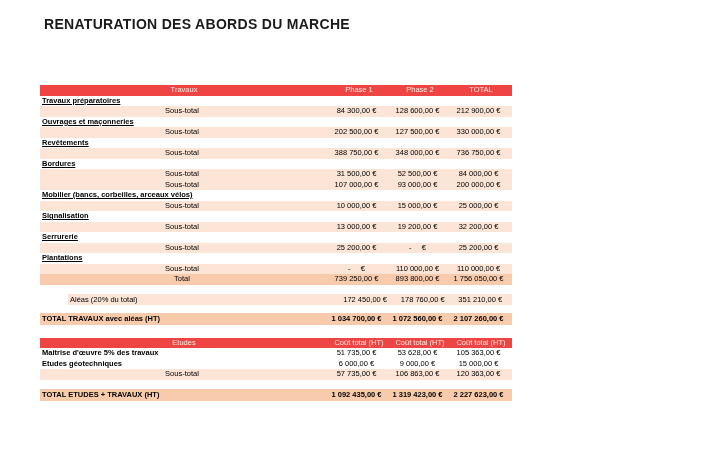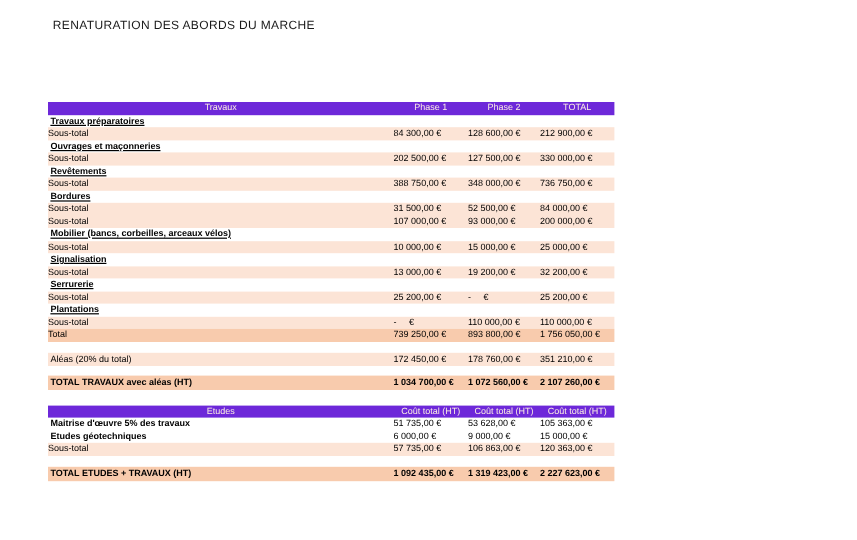--- a/index.html
+++ b/index.html
@@ -7,47 +7,47 @@
   .page {
     position:relative;
     width:714px; height:450px;
     background:#ffffff;
     font-family:"Liberation Sans", sans-serif;
     color:#000000;
     overflow:hidden;
   }
   .title {
     position:absolute; left:44px; top:16px;
-    font-size:10px; font-weight:normal; letter-spacing:0.3px;
+    font-size:14px; font-weight:bold; letter-spacing:0.3px;
     color:#1a1a1a;
   }
   .content {
     position:absolute; left:40px; top:85px; width:472px;
   }
   .row {
     display:flex; height:10.5px; line-height:10.5px;
     font-size:7.5px; align-items:center;
   }
   .row.tall  { height:12px; line-height:12px; }
-  .row.mid   { height:11px; line-height:11px; }
+  .row.mid   { height:11px; line-height:11px;margin-left:28px; }
   .cell   { overflow:hidden; white-space:pre; }
   .cell.a { width:288px; }
   .cell.b { width:62px; }
   .cell.c { width:60px; }
   .cell.d { width:62px; }
   .cell.full { width:472px;text-decoration:underline; }
-  .hdr    { background:#6d28d9; color:#FBEDE2; }
+  .hdr    { background:#ef4444; color:#FBEDE2; }
   .hdr .cell { text-align:center; }
   .light  { background:#FCE4D6; }
   .dark   { background:#F8CBAD; }
   .bold   { font-weight:bold; }
   .sec-label { font-weight:bold; padding-left:2px; }
   .lbl-left  { text-align:left; padding-left:2px; }
-  .sublabel  { text-align:left; padding-right:4px; }
-  .val       { text-align:left; padding-right:5px; }
+  .sublabel  { text-align:center; padding-right:4px; }
+  .val       { text-align:center; padding-right:5px; }
   .sp8  { height:8px; }
   .sp9  { height:9px; }
   .sp13 { height:13px; }
 </style>
 </head>
 <body>
 
 <div class="page">
 
   <div class="title">RENATURATION DES ABORDS DU MARCHE</div>

